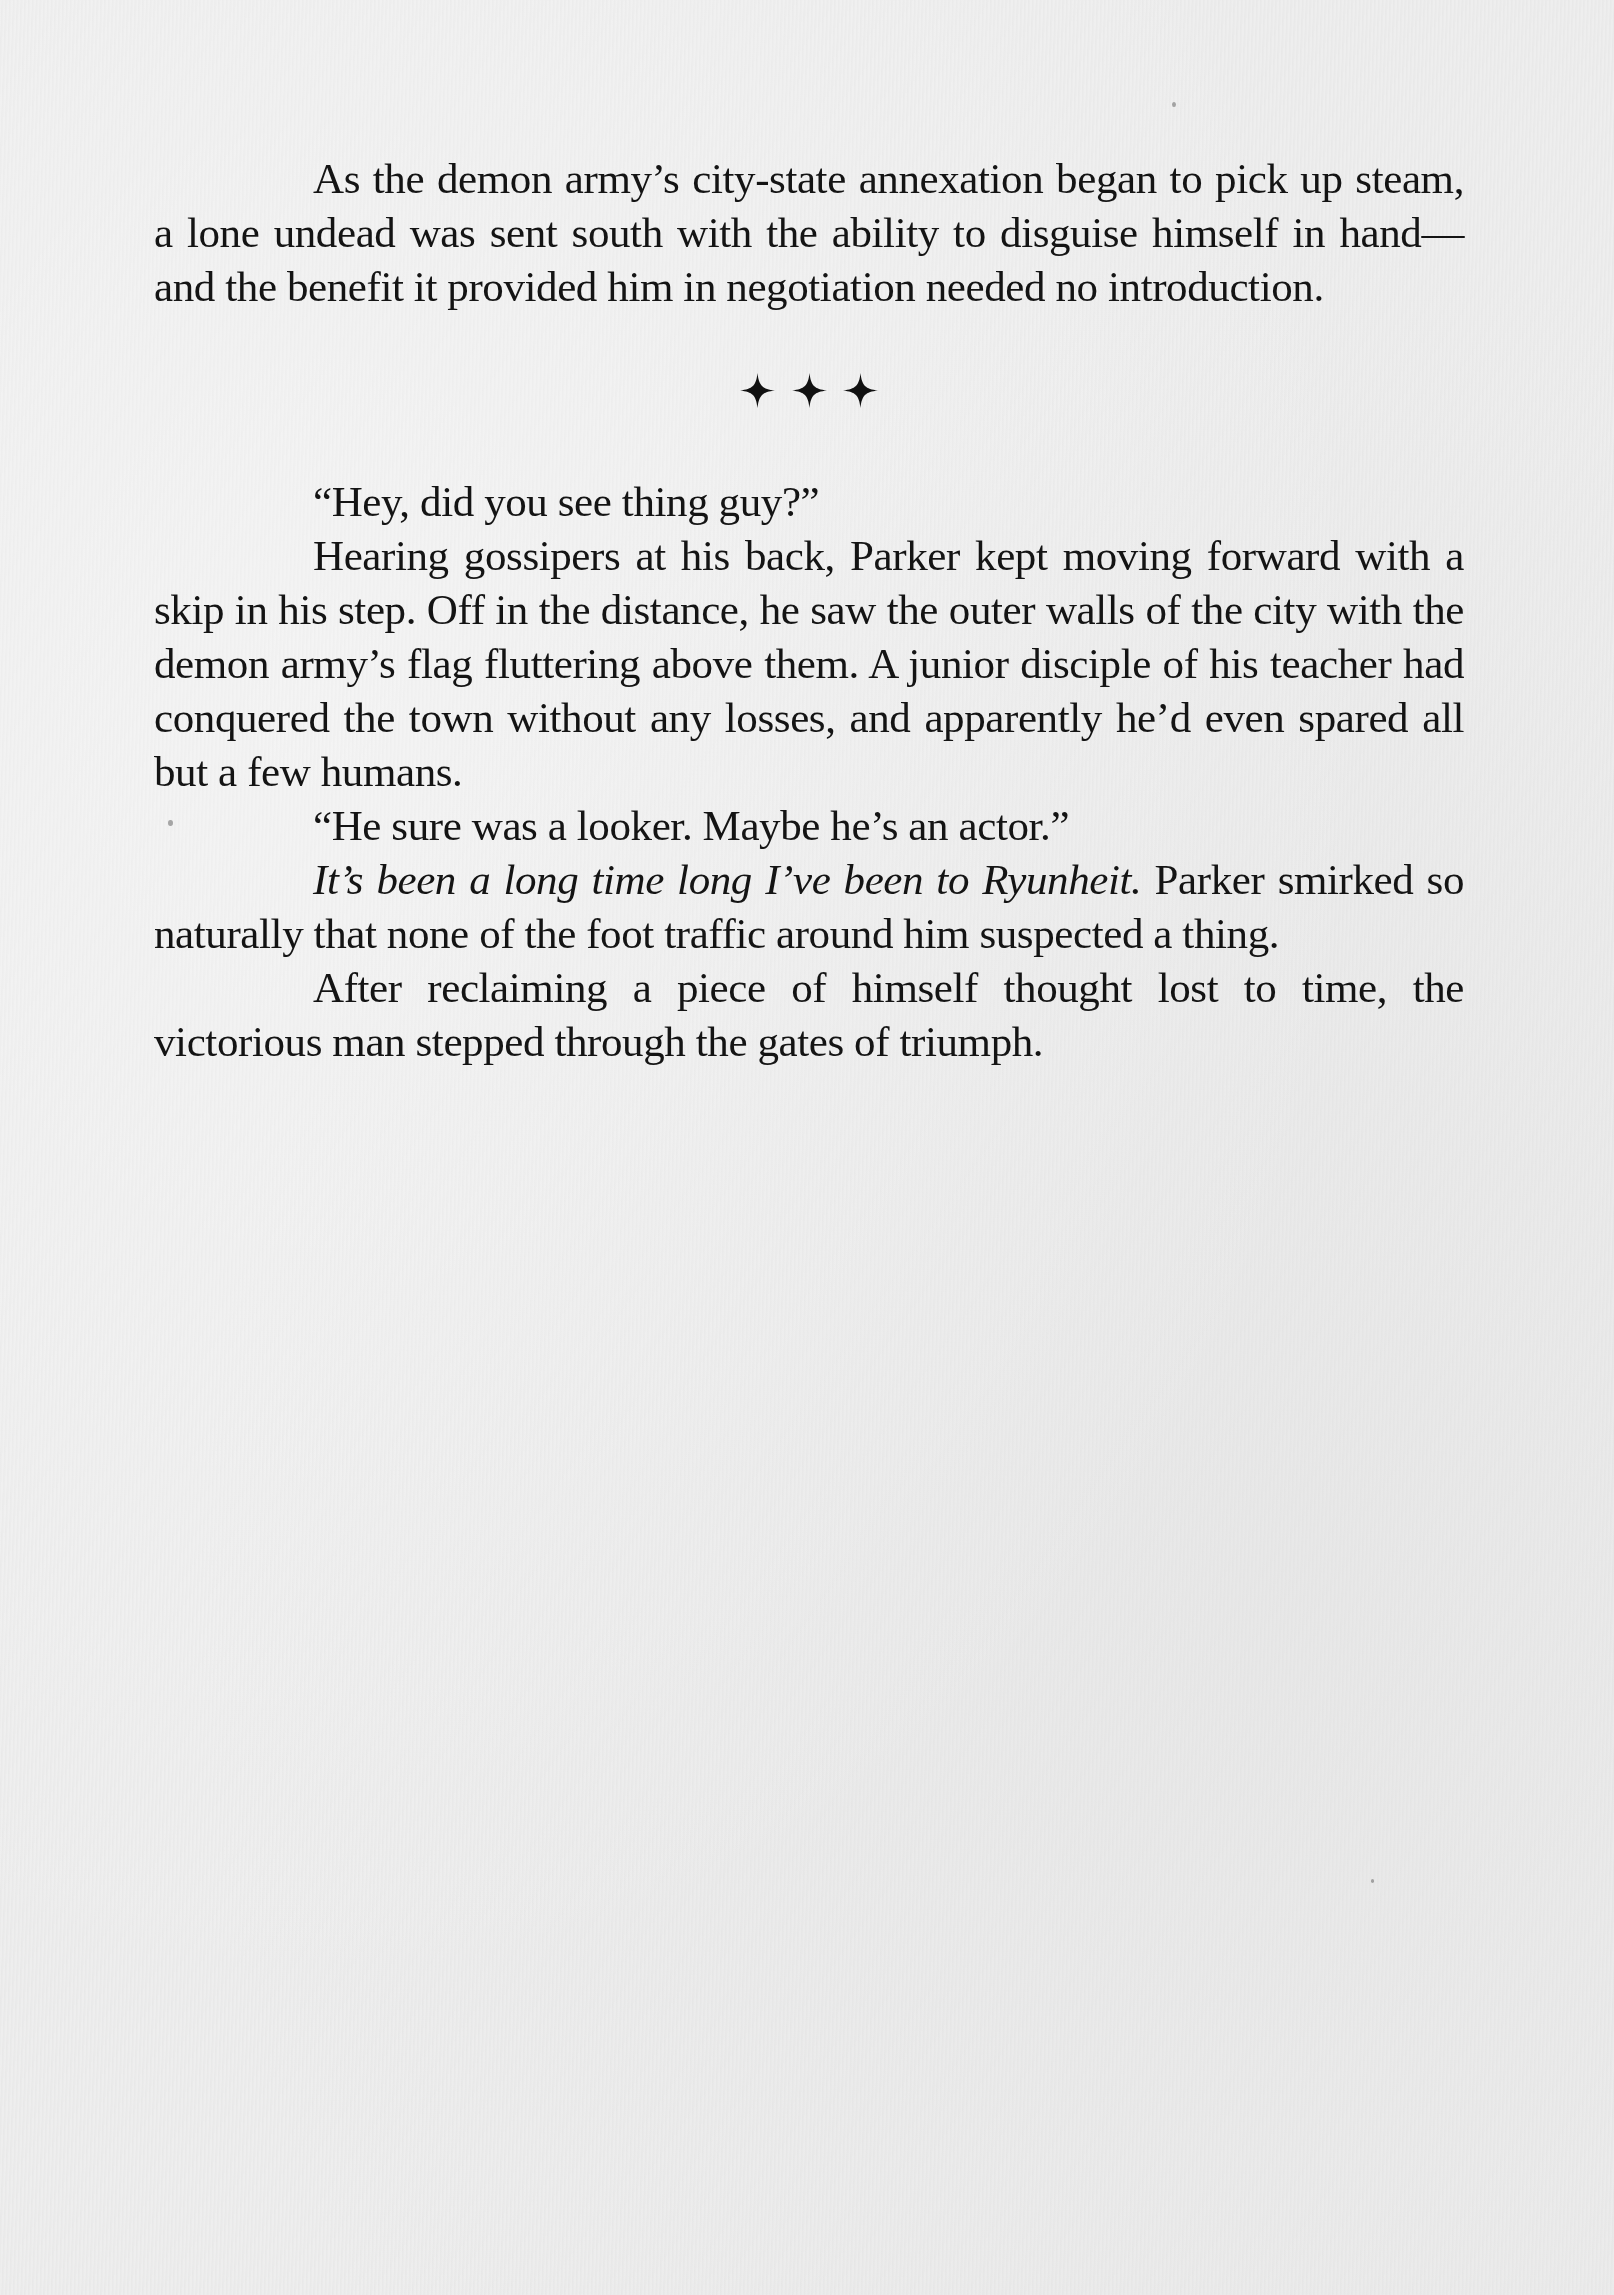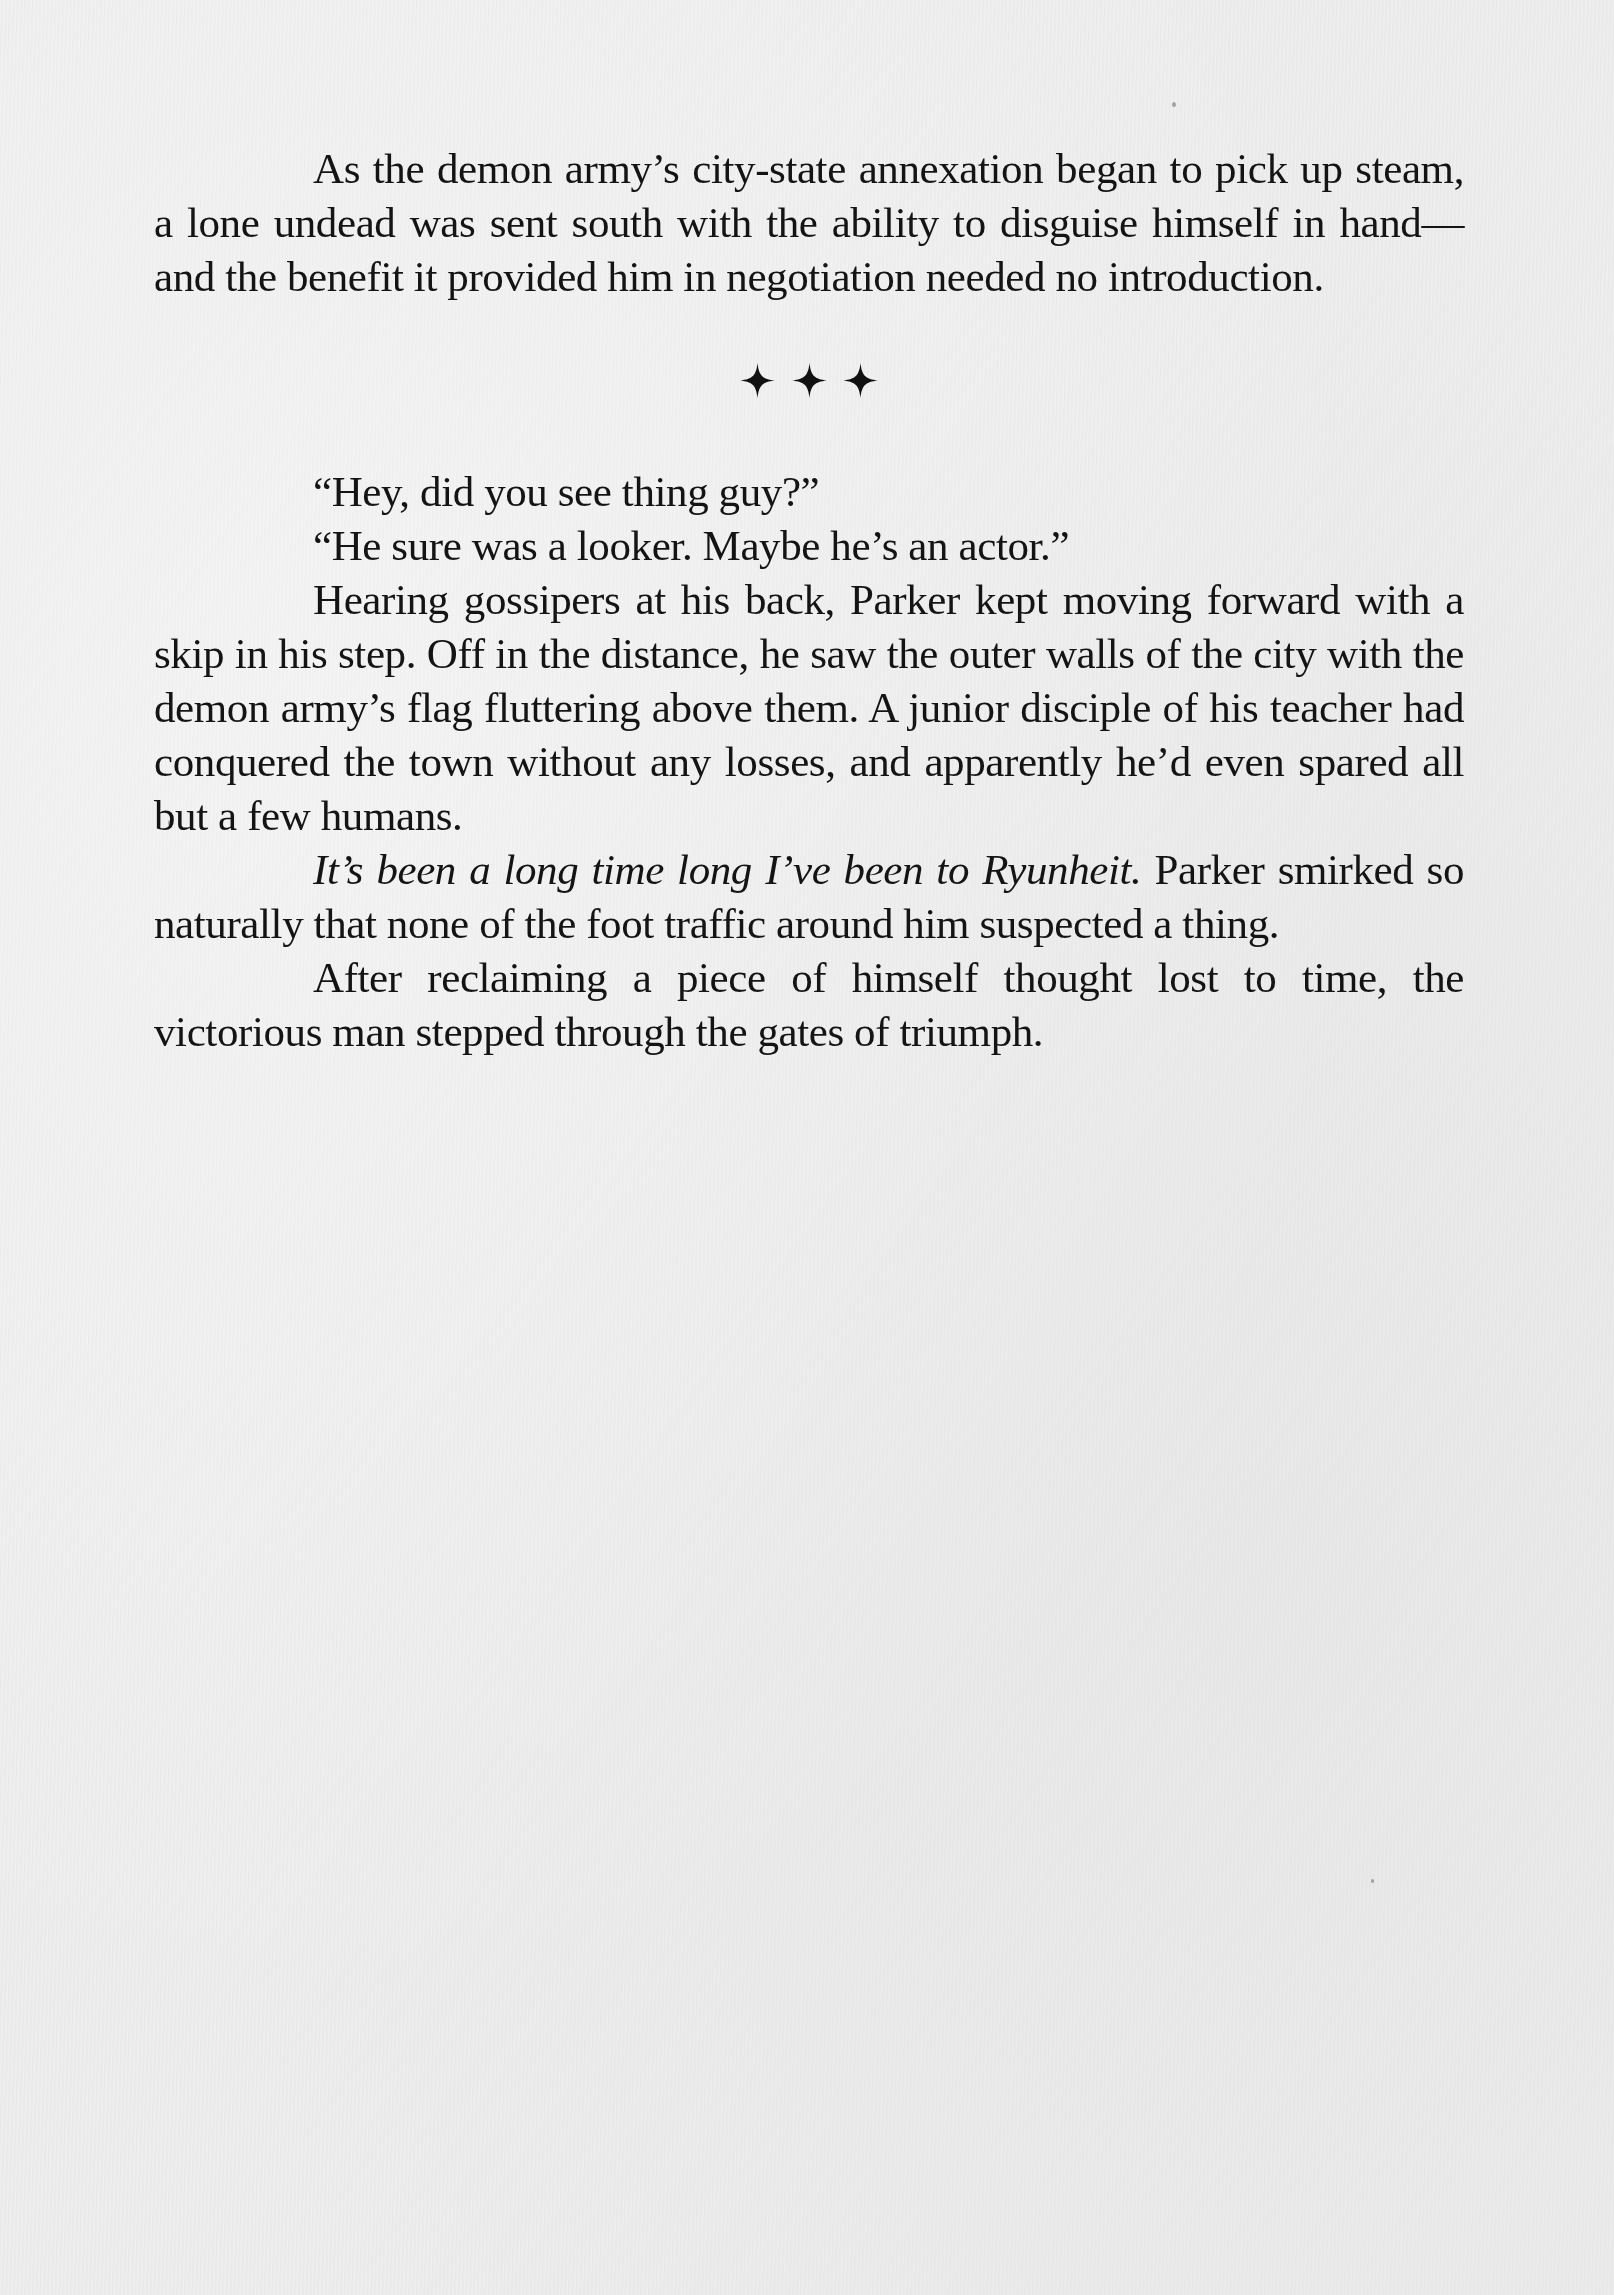--- a/index.html
+++ b/index.html
@@ -15,21 +15,21 @@
       radial-gradient(ellipse at 20% 30%, rgba(255,255,255,0.35), rgba(255,255,255,0) 60%),
       radial-gradient(ellipse at 80% 70%, rgba(220,220,220,0.35), rgba(220,220,220,0) 60%),
       repeating-linear-gradient(92deg, rgba(255,255,255,0.10) 0px, rgba(255,255,255,0.10) 1.3px, rgba(0,0,0,0.015) 1.9px, rgba(0,0,0,0) 3.8px);
     position: relative;
     font-family: "Liberation Serif", "DejaVu Serif", serif;
     color: #141414;
   }
   .page {
     position: absolute;
     left: 154px;
-    top: 142px;
+    top: 152px;
     width: 1310px;
   }
   .para {
     font-size: 43px;
     line-height: 54px;
     margin: 0;
     text-align: justify;
     text-indent: 159px;
     letter-spacing: -0.4px;
   }
@@ -72,20 +72,20 @@
     <svg viewBox="0 0 100 100">
         <path d="M50 0 C54 36 64 46 100 50 C64 54 54 64 50 100 C46 64 36 54 0 50 C36 46 46 36 50 0 Z" fill="#111"></path>
       </svg>
     <svg viewBox="0 0 100 100">
         <path d="M50 0 C54 36 64 46 100 50 C64 54 54 64 50 100 C46 64 36 54 0 50 C36 46 46 36 50 0 Z" fill="#111"></path>
       </svg>
   </div>
 
   <section>
     <p class="para last-left">“Hey, did you see thing guy?”</p>
+    <p class="para last-left">Hearing gossipers at his back, Parker kept moving forward with a skip in his step. Off in the distance, he saw the outer walls of the city with the demon army’s flag fluttering above them. A junior disciple of his teacher had conquered the town without any losses, and apparently he’d even spared all but a few humans.</p>
     <p class="para last-left">“He sure was a looker. Maybe he’s an actor.”</p>
-    <p class="para last-left">Hearing gossipers at his back, Parker kept moving forward with a skip in his step. Off in the distance, he saw the outer walls of the city with the demon army’s flag fluttering above them. A junior disciple of his teacher had conquered the town without any losses, and apparently he’d even spared all but a few humans.</p>
     <p class="para last-left"><span class="it">It’s been a long time long I’ve been to Ryunheit.</span><span> Parker smirked so naturally that none of the foot traffic around him suspected a thing.</span></p>
     <p class="para last-left">After reclaiming a piece of himself thought lost to time, the victorious man stepped through the gates of triumph.</p>
   </section>
 
 </main>
 
 
 </body></html>

